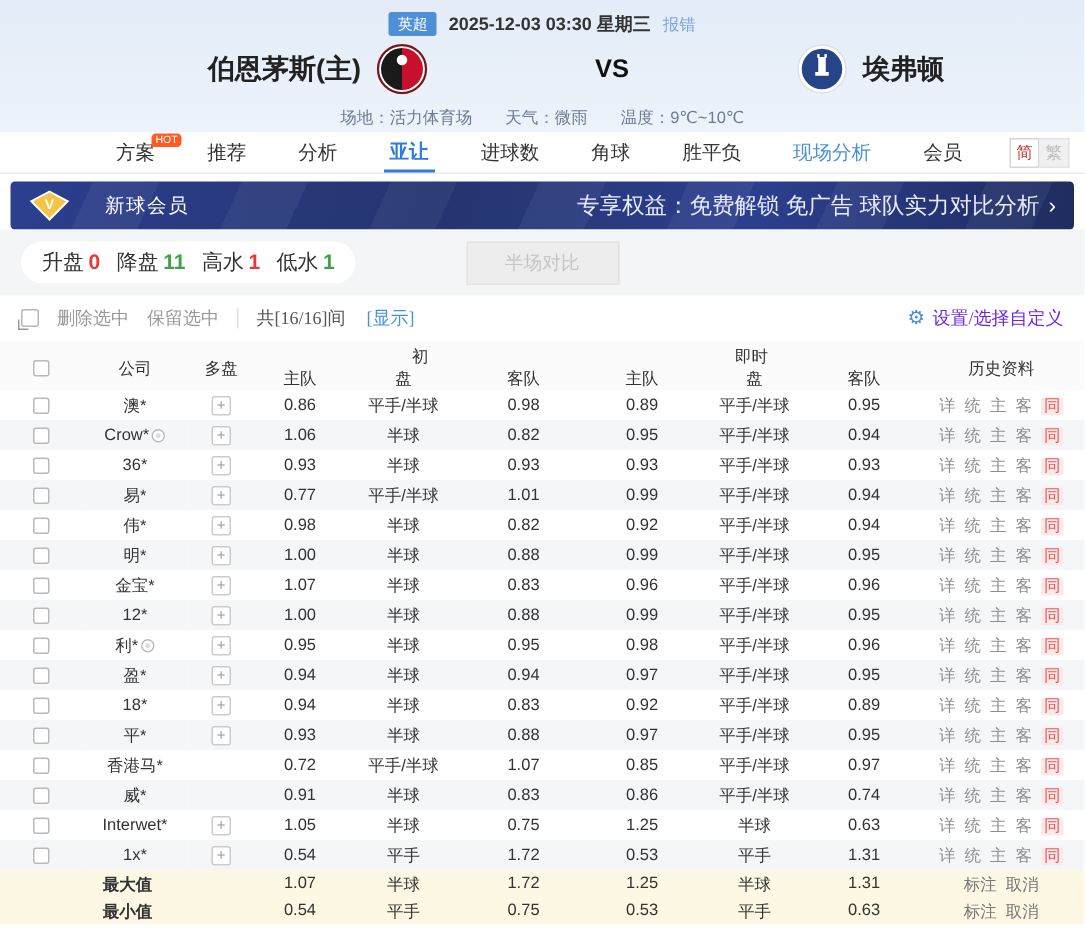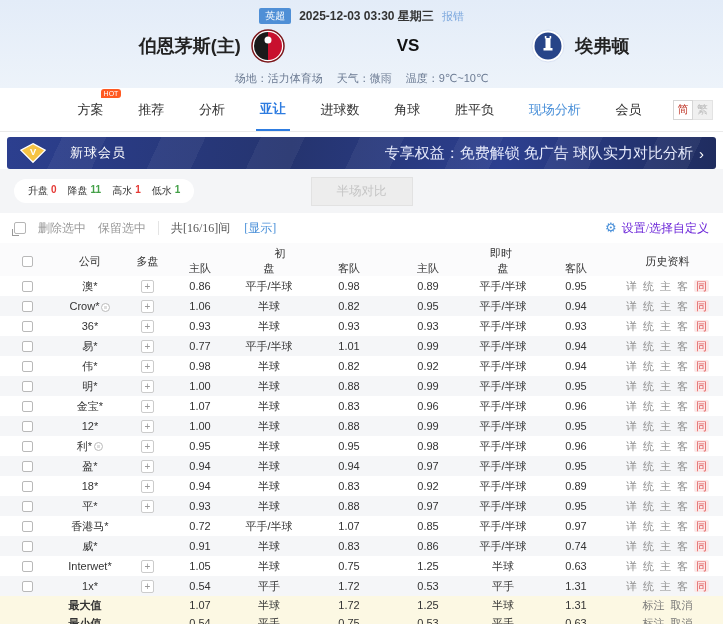--- a/index.html
+++ b/index.html
@@ -11,25 +11,25 @@
   .match-header { height:88px; background:linear-gradient(#e3ecf8,#edf3fa); padding-top:7px; }
   .mh-top { display:flex; justify-content:center; align-items:center; gap:8px; height:18px; }
   .league-badge { background:#4f8fd6; color:#fff; font-size:10px; padding:1px 6px; border-radius:2px; }
   .match-time { font-size:12px; font-weight:bold; color:#333; }
   .report-link { font-size:11px; color:#7ba7dd; text-decoration:none; cursor:pointer; }
   .mh-teams { display:flex; justify-content:center; align-items:center; height:40px; margin-top:1px;padding-left:45px; }
   .team { display:flex; align-items:center; gap:10px; }
   .team-name { font-size:18px; font-weight:bold; color:#222; }
   .crest { width:34px; height:34px; display:block; }
   .vs { font-size:17px; font-weight:bold; color:#111; margin:0 112px; }
-  .mh-info { display:flex; justify-content:center; gap:14px; font-size:11px; color:#6c7b93; margin-top:5px; }
+  .mh-info { display:flex; justify-content:center; gap:22px; font-size:11px; color:#6c7b93; margin-top:5px; }
   .mh-info b { font-weight:normal; color:#6c7b93; }
 
   
-  .main-nav { height:44px; background:#fff; border-bottom:1px solid #eaeaea; display:flex; align-items:stretch; padding:0 10px 0 60px; }
+  .main-nav { height:28px; background:#fff; border-bottom:1px solid #eaeaea; display:flex; align-items:stretch; padding:0 10px 0 60px; }
   .nav-items { flex:1; display:flex; justify-content:space-around; align-items:stretch; }
   .nav-item { position:relative; display:flex; align-items:center; font-size:13px; color:#333; cursor:pointer; padding:0 4px; }
   .nav-item.active { color:#2e7ce0; font-weight:bold; border-bottom:2px solid #2e7ce0; }
   .nav-item.highlight { color:#4a90d9; }
   .hot-badge { position:absolute; top:1px; right:-14px; background:#ff5a22; color:#fff; font-size:7px; padding:0 3px; border-radius:3px 3px 3px 0; line-height:9px; }
   .lang-toggle { display:flex; align-items:center; margin-left:14px; }
   .lang-btn { width:20px; height:20px; font-size:11px; display:flex; align-items:center; justify-content:center; cursor:pointer; }
   .lang-btn.simplified { background:#fff; border:1px solid #d6d6d6; color:#c0392b; }
   .lang-btn.traditional { background:#f0f0f0; border:1px solid #e3e3e3; border-left:none; color:#bbb; }
 
@@ -41,21 +41,21 @@
     background:repeating-linear-gradient(115deg,transparent 0 50px,rgba(255,255,255,.05) 50px 90px); }
   .vip-left { display:flex; align-items:center; gap:8px; z-index:1; }
   .vip-title { color:#fff; font-weight:normal; font-size:13px; letter-spacing:1px;margin-left:15px; }
   .vip-right { margin-left:auto; display:flex; align-items:center; gap:6px; z-index:1; }
   .vip-benefits { color:#e6eafb; font-size:15px; }
   .vip-arrow { color:#fff; font-size:15px; line-height:1; }
 
   
   .stats-bar { height:44px; background:#f4f5f7; display:flex; align-items:center; padding:0 14px; position:relative; }
   .stats-pill { background:#fff; border-radius:15px; padding:5px 14px; display:flex; gap:11px; align-items:center; }
-  .stat-item { font-size:10px; color:#333; display:flex; gap:3px; }
+  .stat-item { font-size:14px; color:#333; display:flex; gap:3px; }
   .stat-value { font-weight:bold; }
   .tab-group { position:absolute; left:50%; transform:translateX(-50%); display:flex; border:1px solid #e2e2e2; background:#ededed; }
   .tab { width:100px; text-align:center; padding:5px 0; font-size:12.5px; color:#c5c5c5; cursor:pointer; }
   .tab.active { background:#fff; color:#222; font-weight:bold; }
 
   
   .toolbar { height:30px; background:#fff; display:flex; align-items:center; gap:12px; padding:0 14px; font-size:12px;font-family:Liberation Serif, serif; }
   .sel-icon { width:12px; height:12px; border:1px solid #b5b5b5; border-radius:2px; display:inline-block; position:relative; }
   .sel-icon::after { content:""; position:absolute; left:-3px; bottom:-3px; width:6px; height:6px; border-left:1px solid #999; border-bottom:1px solid #999; }
   .tool-link { color:#999; cursor:pointer; }

